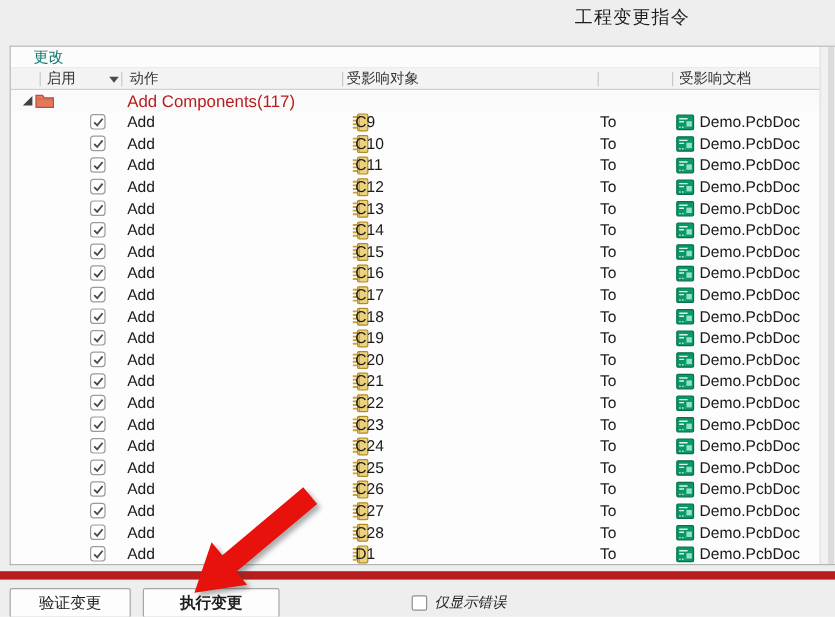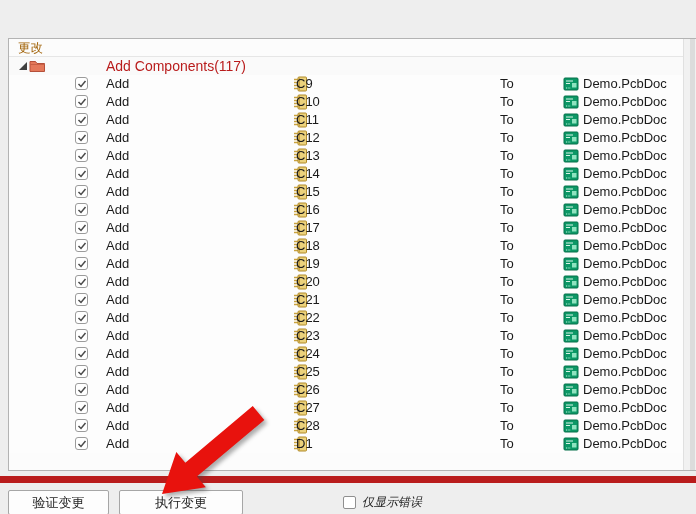--- a/index.html
+++ b/index.html
@@ -6,21 +6,21 @@
   html,body { font-family:"Liberation Sans","DejaVu Sans",sans-serif; }
   .screen { position:relative; width:696px; height:514px; background:#eeeeee; overflow:hidden; }
 
   
   .dialog-title { position:absolute; left:479px; top:5px; font-size:15px; color:#1c1c1c; letter-spacing:1px; }
 
   
   .table { position:absolute; left:8px; top:38px; width:688px; height:433px;
            background:#fcfcfc; border:1px solid #b3b3b3; border-right:none; overflow:hidden; }
   .group-header { position:relative; height:18px; line-height:18px; background:#fcfcfc;
-                  border-bottom:1px solid #e6e6e6; font-size:12.5px; color:#a16207; padding-left:9px; }
+                  border-bottom:1px solid #e6e6e6; font-size:12.5px; color:#0f766e; padding-left:19px; }
   .col-header { position:relative; height:18px; line-height:17px; background:#f3f3f3;
                 border-bottom:1px solid #cfcfcf; font-size:12px; color:#333;
                 box-shadow:0 2px 3px rgba(0,0,0,0.05); }
   .ch { position:absolute; top:0; white-space:nowrap; }
   .ch.enable { left:30px; }
   .ch.action { left:99px; }
   .ch.obj    { left:280px; }
   .ch.doc    { left:557px; }
   .filter-arrow { position:absolute; left:82px; top:7px; width:0; height:0;
                   border-left:4px solid transparent; border-right:4px solid transparent;
@@ -47,41 +47,54 @@
   .scrollbar { position:absolute; top:0; right:0; width:13px; height:100%;
                background:#f1f1f1; border-left:1px solid #e0e0e0; }
   .scrollbar .thumb { position:absolute; right:1px; top:0; width:5px; height:100%; background:#dcdcdc; }
 
   
   .footer { position:absolute; left:0; top:476px; width:696px; height:38px;
             background:#eeeeee; border-top:7px solid #b91c1c; }
   .btn { position:absolute; top:7px; height:25px; background:#fdfdfd; border:1px solid #a6a6a6;
          border-radius:2px; font-family:inherit; font-size:13px; color:#1d1d1d; }
   .btn.validate { left:8px;   width:101px; }
-  .btn.execute  { left:119px; width:124px; }
+  .btn.execute  { left:119px; width:114px;font-weight:bold; }
   .btn.report   { left:230px; width:104px; }
   .cb-empty { position:absolute; left:343px; top:13px; width:13px; height:13px;
               background:#ffffff; border:1px solid #8f8f8f; border-radius:2px; }
   .only-errors-label { position:absolute; left:362px; top:11px; font-size:12px; color:#1d1d1d;font-style:italic; }
 
   
   .arrow-svg { position:absolute; left:0; top:0; width:696px; height:514px; pointer-events:none;
                filter:drop-shadow(3px 3px 2px rgba(70,70,70,0.45)); }
 </style>
 </head>
 <body>
 
 <div class="screen">
 
+  <span class="dialog-title">工程变更指令</span>
 
   <div class="table">
     <div class="group-header">
       <span>更改</span>
     </div>
 
+    <div class="col-header">
+      <i class="sep" style="left:24px"></i>
+      <i class="sep" style="left:92px"></i>
+      <i class="sep" style="left:276px"></i>
+      <i class="sep" style="left:489px"></i>
+      <i class="sep" style="left:551px"></i>
+      <span class="ch enable">启用</span>
+      <span class="filter-arrow"></span>
+      <span class="ch action">动作</span>
+      <span class="ch obj">受影响对象</span>
+      <span class="ch doc">受影响文档</span>
+    </div>
 
     <div class="tree-row">
       <svg class="tree-tri" width="10" height="10" viewBox="0 0 10 10">
         <polygon points="9,1 9,9 1,9" fill="#404040"></polygon>
       </svg>
       <svg class="tree-folder" width="17" height="15" viewBox="0 0 17 15">
         <path d="M1 3.5 h5.5 l1.5 2 h7.5 v8 h-14.5 z" fill="#e4785a" stroke="#b5503a" stroke-width="1"></path>
         <path d="M1 6.5 h14.5" stroke="#c96045" stroke-width="1"></path>
       </svg>
       <span class="tree-label">Add Components(117)</span>

